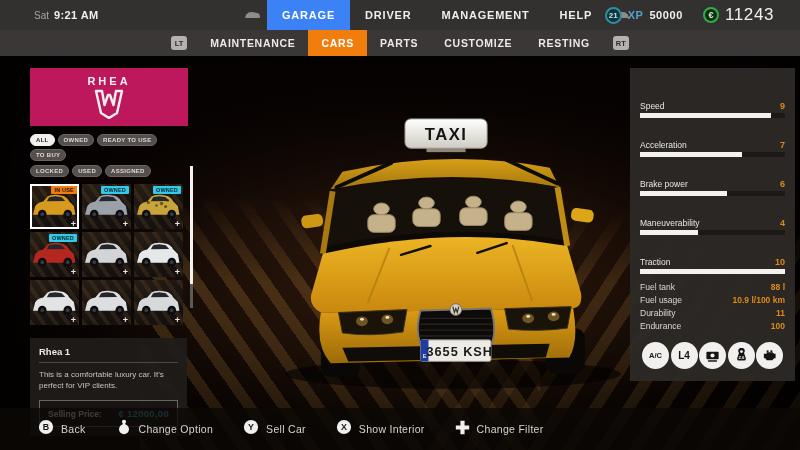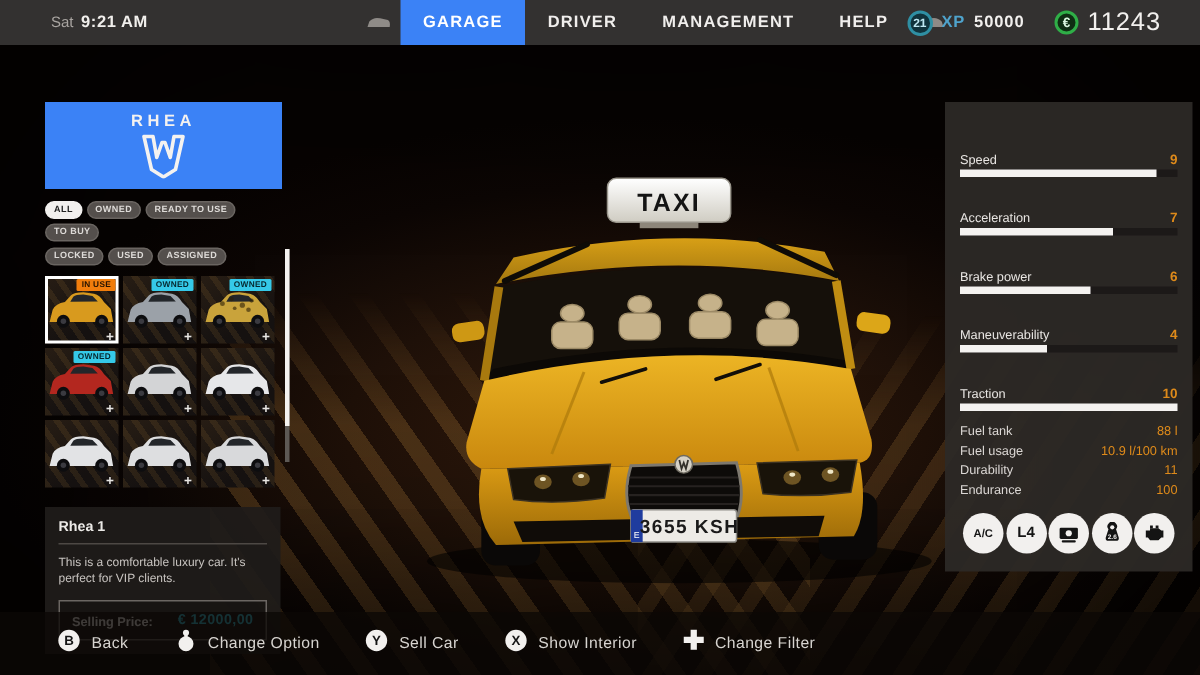--- a/index.html
+++ b/index.html
@@ -44,21 +44,21 @@
     display:flex;align-items:center;justify-content:center;}
   .subtab{height:26px;line-height:26px;padding:0 13px;color:#eceae8;font-size:10.5px;font-weight:bold;
     letter-spacing:.7px;cursor:pointer;}
   .subtab.active{background:#F07D0C;color:#fff;}
   .shoulder{min-width:16px;height:14px;border-radius:3px;background:#b5b1ae;color:#2a2a2a;
     font-size:7.5px;font-weight:bold;display:flex;align-items:center;justify-content:center;
     margin:0 10px;padding:0 2px;}
 
   
   .left-panel{position:absolute;left:30px;top:68px;width:160px;z-index:10;}
-  .brand-box{width:158px;height:58px;background:#3b82f6;display:flex;flex-direction:column;
+  .brand-box{width:158px;height:58px;background:#be185d;display:flex;flex-direction:column;
     align-items:center;justify-content:center;gap:2px;}
   .brand-name{color:#f4f2f0;font-size:11px;font-weight:bold;letter-spacing:3px;}
   .filters{margin-top:8px;display:flex;flex-wrap:wrap;gap:3px;width:160px;}
   .pill{font-size:6px;font-weight:bold;letter-spacing:.3px;color:#dedbd8;background:#544f4c;
     border:1px solid #6a6561;border-radius:8px;padding:2px 5px;cursor:pointer;white-space:nowrap;}
   .pill.active{background:#f2f0ee;color:#222;border-color:#f2f0ee;}
   .car-grid{margin-top:7px;display:grid;grid-template-columns:repeat(3,49px);grid-auto-rows:45px;gap:3px;}
   .car-cell{position:relative;overflow:hidden;cursor:pointer;
     background:repeating-linear-gradient(55deg, rgba(150,110,50,.16) 0 4px, transparent 4px 10px),
                linear-gradient(150deg,#271d14,#151110 70%);}
@@ -84,21 +84,21 @@
     padding:11px 10px 12px;z-index:10;}
   .stat-row{margin-bottom:6px;margin-top:22px;}
   .stat-head{display:flex;justify-content:space-between;align-items:baseline;margin-bottom:2px;}
   .stat-label{color:#e9e6e3;font-size:8.5px;}
   .stat-value{color:#DE8A1A;font-size:9px;font-weight:bold;}
   .stat-track{height:5px;background:#1c1918;}
   .stat-fill{height:100%;background:#f4f2f0;}
   .detail-rows{margin-top:8px;}
   .detail-row{display:flex;justify-content:space-between;margin-bottom:3px;}
   .detail-label{color:#dcd8d5;font-size:8.5px;}
-  .detail-value{color:#DE8A1A;font-size:8.5px;font-weight:normal;}
+  .detail-value{color:#DE8A1A;font-size:8.5px;font-weight:bold;}
   .features{margin-top:11px;display:flex;justify-content:space-between;padding:0 2px;}
   .feature{width:27px;height:27px;border-radius:50%;background:#f2f0ee;display:flex;
     align-items:center;justify-content:center;color:#141414;font-weight:bold;}
 
   
   .bottombar{position:absolute;left:0;bottom:0;width:100%;height:42px;background:rgba(12,8,5,.78);
     display:flex;align-items:center;padding-left:38px;gap:30px;z-index:20;}
   .hint{display:flex;align-items:center;gap:7px;cursor:pointer;}
   .hint-label{color:#d7d4d0;font-size:10.5px;letter-spacing:.3px;}
 
@@ -224,20 +224,31 @@
     </div>
     <div class="currency">
       <span class="level">21</span>
       <span class="xp-label">XP</span>
       <span class="xp-value">50000</span>
       <span class="coin">€</span>
       <span class="coin-value">11243</span>
     </div>
   </header>
 
+  <nav class="subnav">
+    <span class="shoulder">LT</span>
+    <div id="subnav-tabs" style="display:flex;height:26px;align-items:center;">
+        <div class="subtab">MAINTENANCE</div>
+        <div class="subtab active">CARS</div>
+        <div class="subtab">PARTS</div>
+        <div class="subtab">CUSTOMIZE</div>
+        <div class="subtab">RESTING</div>
+      </div>
+    <span class="shoulder">RT</span>
+  </nav>
 
   <aside class="left-panel">
     <div class="brand-box">
       <span class="brand-name">RHEA</span>
       <svg width="36" height="30" viewBox="0 0 36 30">
         <path d="M5 2 L11 2 L13.5 16 L17 6 L19 6 L22.5 16 L25 2 L31 2 L26 24 L18 29 L10 24 Z" fill="none" stroke="#f4f2f0" stroke-width="2.4" stroke-linejoin="round"></path>
       </svg>
     </div>
     <div class="filters" id="filters-row1">
         <div class="pill active">ALL</div>

